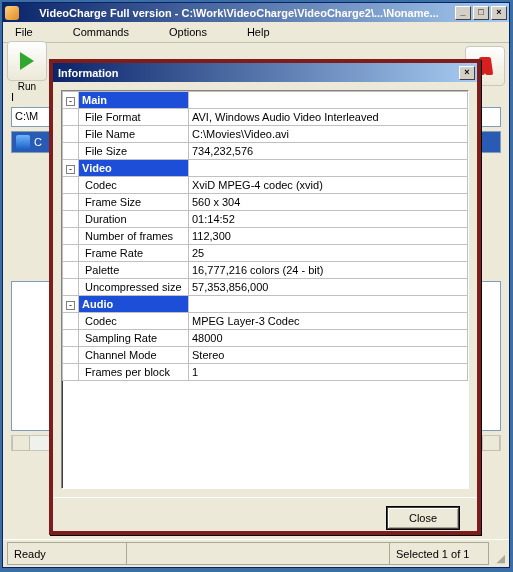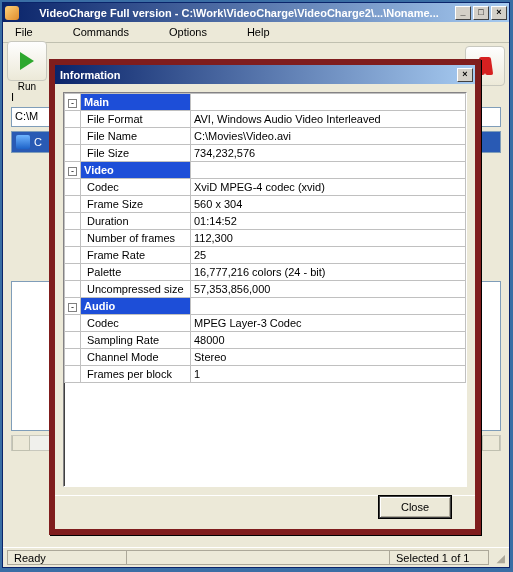--- a/index.html
+++ b/index.html
@@ -135,21 +135,21 @@
     position: absolute;
     top: 0; width: 16px; height: 14px;
     background: #ece9d8;
     border: 1px solid #c0c0b0; border-top: none;
   }
   .scrollstrip::before { left: 0; }
   .scrollstrip::after { right: 0; }
   .statusbar {
     position: absolute;
     left: 0; right: 0; bottom: 0;
-    height: 20px;
+    height: 28px;
     border-top: 1px solid #fff;
     display: flex;
     padding: 2px 4px;
   }
   .status-pane {
     border: 1px solid #aca899;
     padding: 1px 6px;
     display: flex; align-items: center;
   }
   .status-pane.left { width: 120px; }
@@ -159,21 +159,21 @@
     width: 16px; display: flex; align-items: flex-end; justify-content: flex-end;
     color: #aca899;
   }
 
   
   .dialog {
     position: absolute;
     left: 49px; top: 59px;
     width: 432px; height: 476px;
     background: #ece9d8;
-    border: 6px solid #7f1d1d;
+    border: 4px solid #7f1d1d;
     box-shadow: 1px 1px 0 #000;
     display: flex;
     flex-direction: column;
   }
   .dlg-titlebar {
     height: 19px;
     background: linear-gradient(to right, #0a246a, #a6caf0);
     display: flex; align-items: center;
     color: #fff; font-weight: bold;
     padding: 0 2px;
@@ -214,22 +214,22 @@
     line-height: 7px; font-size: 9px;
     text-align: center;
     background: #fff; color: #000;
   }
   td.keycell { padding-left: 6px; }
   .dlg-footer {
     height: 34px;
     border-top: 1px solid #fff;
     display: flex;
     justify-content: flex-end;
-    align-items: flex-start;
-    padding: 0 24px 2px 0;
+    align-items: flex-end;
+    padding: 0 18px 2px 0;
   }
   .close-btn {
     width: 72px; height: 22px;
     background: #ece9d8;
     border: 1px solid #404040;
     box-shadow: inset 1px 1px 0 #fff, inset -1px -1px 0 #aca899;
     outline: 1px solid #000;
     font-family: inherit; font-size: 11px;
     cursor: default;
   }

